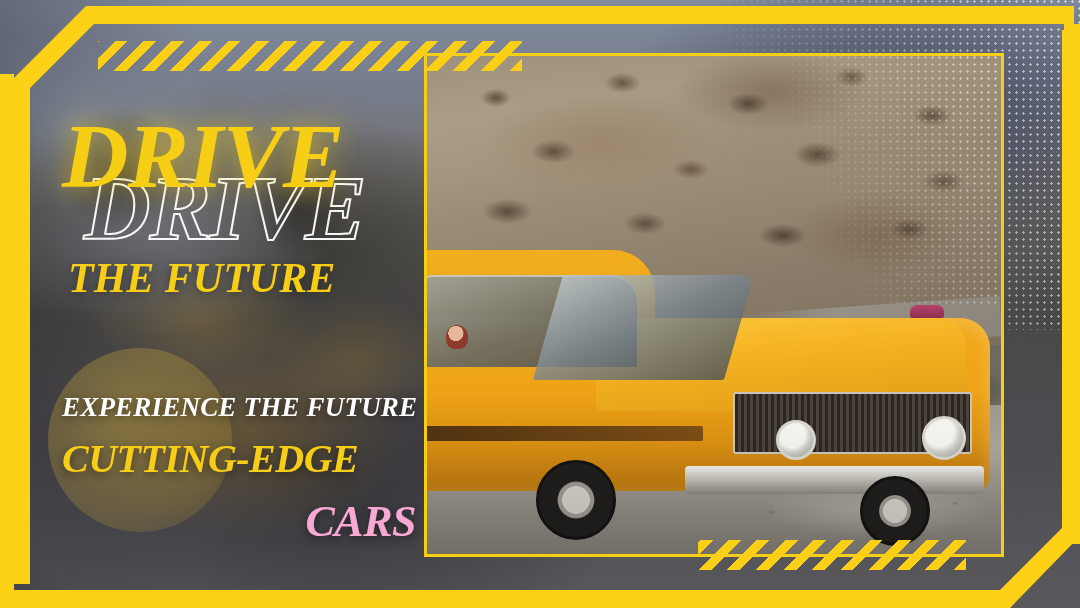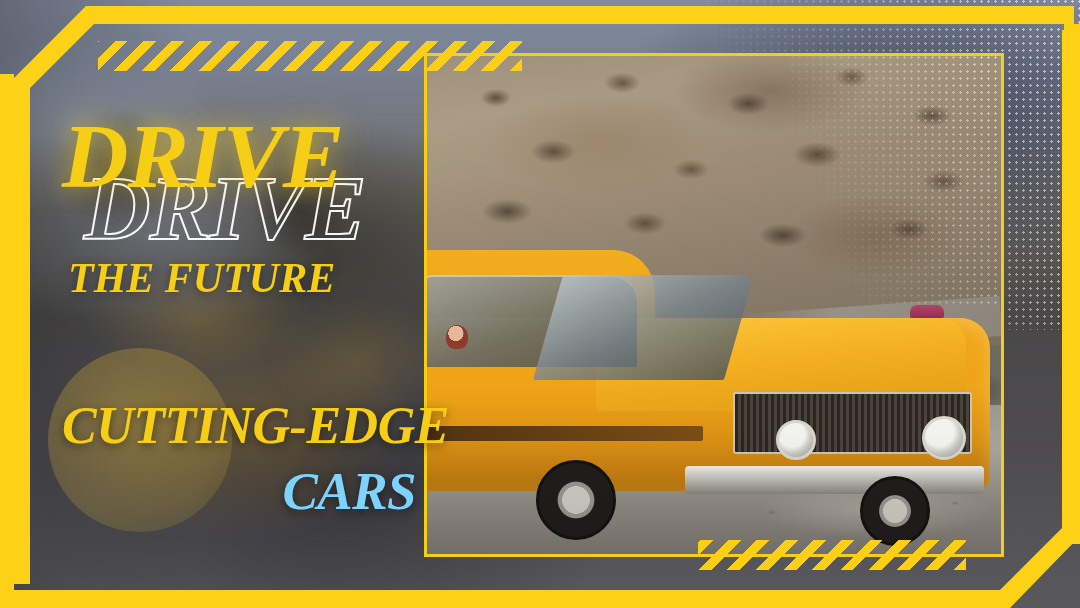--- a/index.html
+++ b/index.html
@@ -287,29 +287,29 @@
     text-shadow:0 2px 10px rgba(0,0,0,.35);
   }
 
   .lower-block { position:absolute; left:62px; top:392px; width:360px; }
   .lower-line1 {
     font-size:27px; font-weight:bold; font-style:italic;
     color:#ffffff; letter-spacing:.2px; white-space:nowrap;
     text-shadow:0 2px 8px rgba(0,0,0,.5);
   }
   .lower-line2 {
-    margin-top:4px;
-    font-size:52px; font-weight:bold; font-style:italic;
+    margin-top:12px;
+    font-size:40px; font-weight:bold; font-style:italic;
     color:#F7CE16; letter-spacing:-.5px; white-space:nowrap;
     text-shadow:0 3px 10px rgba(0,0,0,.45);
   }
   .lower-line3 {
-    margin-top:6px; text-align:right; padding-right:6px;
-    font-size:53px; font-weight:bold; font-style:italic;
-    color:#7dd3fc; letter-spacing:-.5px;
+    margin-top:14px; text-align:right; padding-right:6px;
+    font-size:44px; font-weight:bold; font-style:italic;
+    color:#f9a8d4; letter-spacing:-.5px;
     text-shadow:0 3px 10px rgba(0,0,0,.45);
   }
 </style>
 </head>
 <body>
 
 <div id="stage">
 
   <div class="bg-blur"></div>
   <div class="bg-blur2"></div>
@@ -369,17 +369,18 @@
 
   <div class="headline-block">
     <div class="kicker-wrap">
       <div class="title-ghost">DRIVE</div>
       <div class="title-main">DRIVE</div>
     </div>
     <div class="subtitle">THE FUTURE</div>
   </div>
 
   <div class="lower-block">
+    <div class="lower-line1">EXPERIENCE THE FUTURE</div>
     <div class="lower-line2">CUTTING-EDGE</div>
     <div class="lower-line3">CARS</div>
   </div>
 
 </div>
 
 </body></html>

